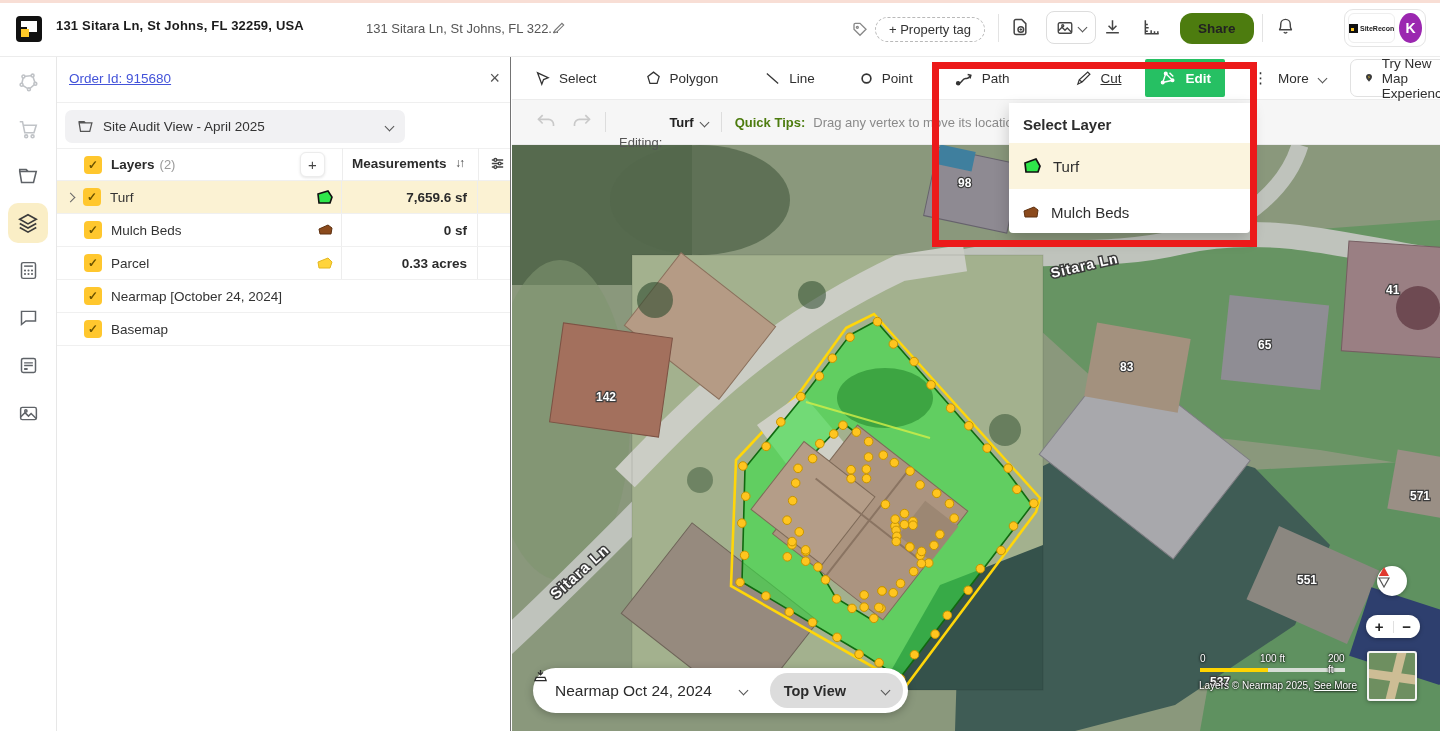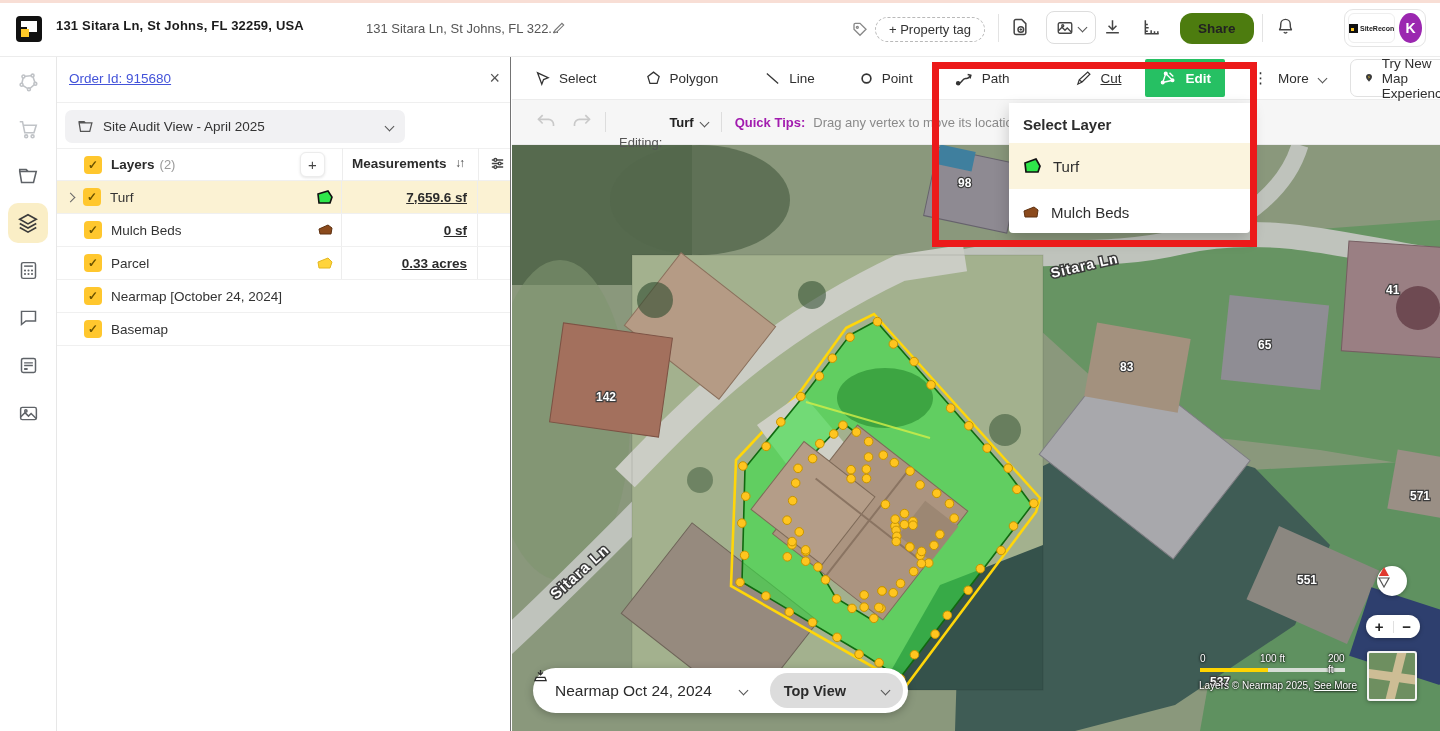--- a/index.html
+++ b/index.html
@@ -36,21 +36,21 @@
   #order-row{position:absolute;left:0;top:0;width:100%;height:46px;border-bottom:1px solid #efefef;}
   #order-link{position:absolute;left:12px;top:14px;font-size:13.5px;color:#4353d9;text-decoration:underline;cursor:pointer;}
   #panel-close{position:absolute;right:10px;top:11px;font-size:18px;color:#555;cursor:pointer;}
   #view-pill{position:absolute;left:8px;top:53px;width:340px;height:33px;background:#f1f1f3;border-radius:7px;display:flex;align-items:center;gap:9px;padding:0 12px;font-size:13.5px;color:#333;cursor:pointer;}
   #view-pill .chv{margin-left:auto;}
   #layers-head{position:absolute;left:0;top:91px;width:100%;height:33px;border-top:1px solid #f0f0f0;border-bottom:1px solid #f0f0f0;display:flex;align-items:center;}
   .checkbox{width:18px;height:18px;background:#ffc72e;border-radius:4px;color:#6b5300;font-size:12px;font-weight:700;display:flex;align-items:center;justify-content:center;flex:none;cursor:pointer;}
   .lrow{position:absolute;left:0;width:100%;height:33px;display:flex;align-items:stretch;border-bottom:1px solid #f0f0f0;font-size:13.5px;}
   .lrow .namecol{width:285px;display:flex;align-items:center;gap:9px;padding:0 8px 0 27px;}
   .lrow.with-cols .namecol{border-right:1px solid #ededed;}
-  .lrow .meascol{width:136px;display:flex;align-items:center;justify-content:flex-end;padding-right:10px;font-weight:700;color:#2b2b2b;text-decoration:underline;}
+  .lrow .meascol{width:136px;display:flex;align-items:center;justify-content:flex-end;padding-right:10px;font-weight:700;color:#2b2b2b;}
   .lrow.with-cols .meascol{border-right:1px solid #ededed;}
   .lrow.hl{background:#fbf2d3;}
   .lrow .nm{color:#333;font-weight:500;}
   .swatch{margin-left:auto;flex:none;}
   .exp{font-size:10px;color:#777;margin-left:-17px;width:12px;}
   #plus-btn{position:absolute;left:243px;top:95px;width:25px;height:25px;background:#fff;border:1px solid #ececec;border-radius:6px;box-shadow:0 1px 3px rgba(0,0,0,.1);font-size:15px;color:#444;display:flex;align-items:center;justify-content:center;cursor:pointer;}
   #meas-label{position:absolute;left:295px;top:99px;font-size:13.5px;font-weight:700;color:#2b2b2b;}
   #sort-ico{position:absolute;left:398px;top:99px;font-size:12px;color:#444;letter-spacing:-2px;cursor:pointer;}
   #filter-ico{position:absolute;left:432px;top:98px;color:#444;cursor:pointer;}
   .hddiv1{position:absolute;left:285px;top:91px;width:1px;height:33px;background:#ededed;}
@@ -68,21 +68,21 @@
   #tool-more{margin-left:28px;gap:10px;}
   #try-new{margin-left:24px;height:38px;border:1px solid #e1e1e1;border-radius:7px;padding:0 14px;display:flex;align-items:center;gap:9px;font-size:13.5px;color:#2f2f2f;cursor:pointer;background:#fff;}
   
   #editbar{position:absolute;left:512px;top:100px;width:928px;height:45px;background:#f6f6f6;border-bottom:1px solid #eaeaea;z-index:21;display:flex;align-items:center;font-size:13px;}
   #editbar .dis{color:#c9c9c9;}
   #editbar .sep{width:1px;height:20px;background:#ddd;margin:0 13px;}
   #undo{margin-left:24px;cursor:pointer;}
   #redo{margin-left:16px;cursor:pointer;transform:scaleX(-1);}
   .ed-lab{color:#555;margin-top:40px;}
   .ed-val{color:#222;font-weight:600;margin-left:7px;display:flex;align-items:center;gap:7px;cursor:pointer;}
-  .qt-lab{font-weight:700;color:#a21caf;}
+  .qt-lab{font-weight:700;color:#4d7c0f;}
   .qt-txt{color:#8a8a8a;margin-left:8px;}
   
   #map{position:absolute;left:512px;top:145px;width:928px;height:586px;overflow:hidden;background:#87987b;z-index:10;}
   #map svg{position:absolute;left:0;top:0;}
   .maptext{font-family:"Liberation Sans",sans-serif;font-weight:700;fill:#fff;stroke:#3a3a3a;stroke-width:3px;paint-order:stroke;letter-spacing:1px;}
   .hnum{font-family:"Liberation Sans",sans-serif;font-weight:600;font-size:12px;fill:#fff;stroke:#3c3c3c;stroke-width:2.4px;paint-order:stroke;}
   
   #src-pill{position:absolute;left:21px;top:523px;width:375px;height:45px;background:#fff;border-radius:24px;box-shadow:0 2px 8px rgba(0,0,0,.25);display:flex;align-items:center;z-index:12;}
   #src-pill .src-txt{margin-left:22px;font-size:15.5px;color:#2b2b2b;font-weight:500;cursor:pointer;}
   #src-pill .chv{margin-left:28px;cursor:pointer;}

